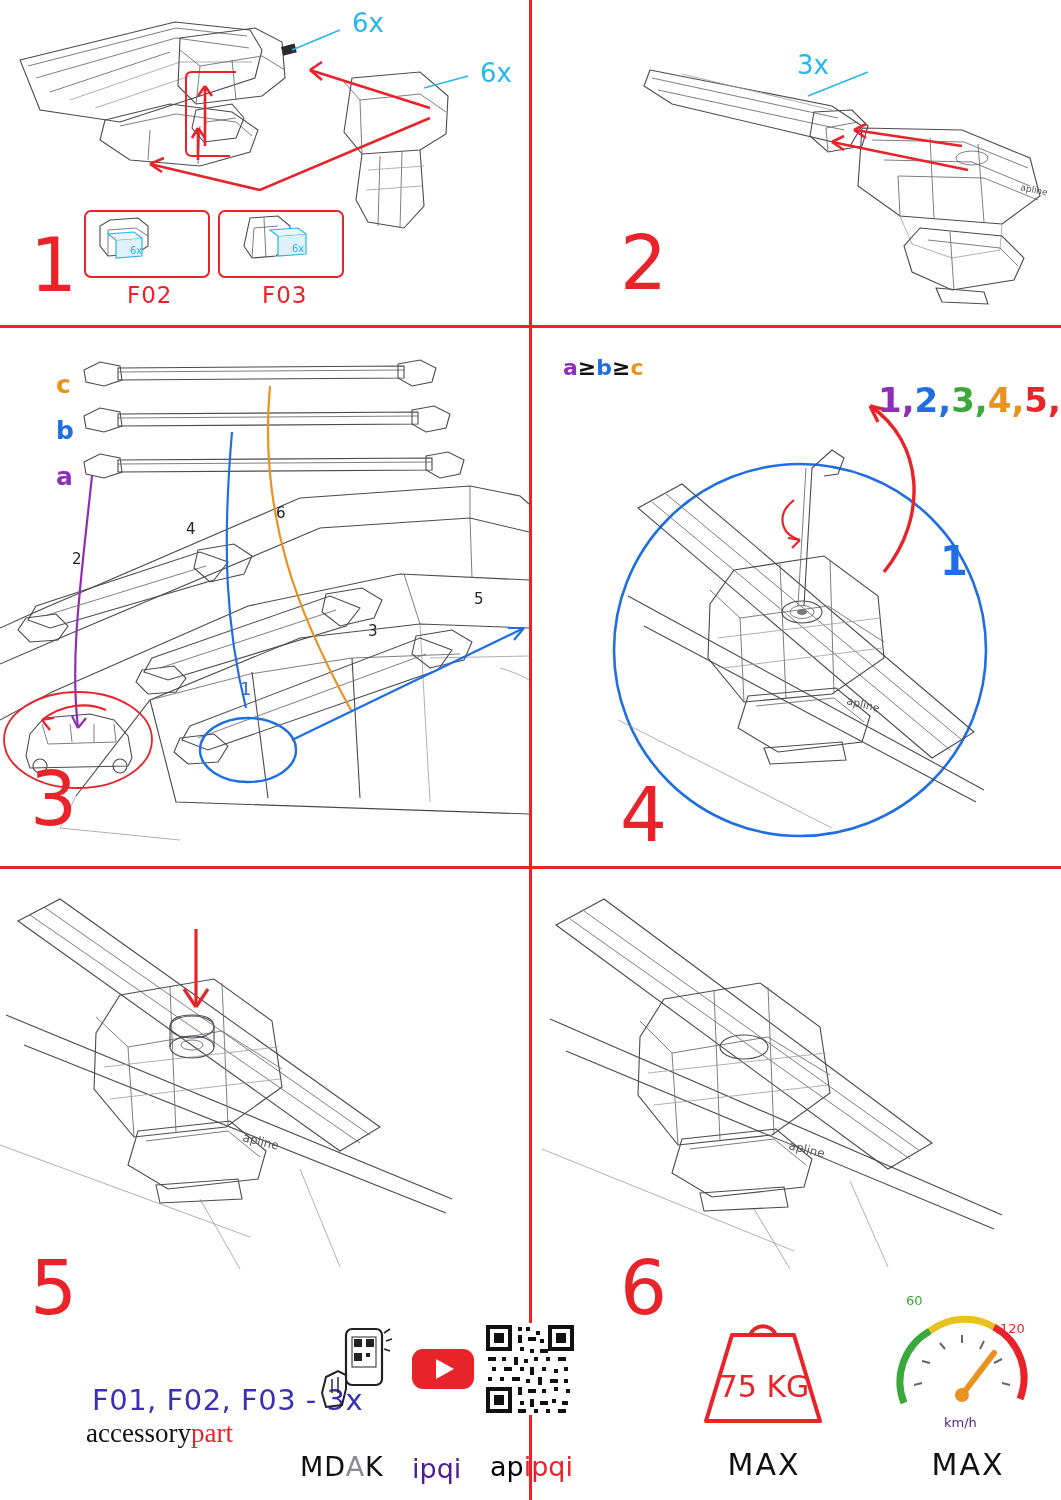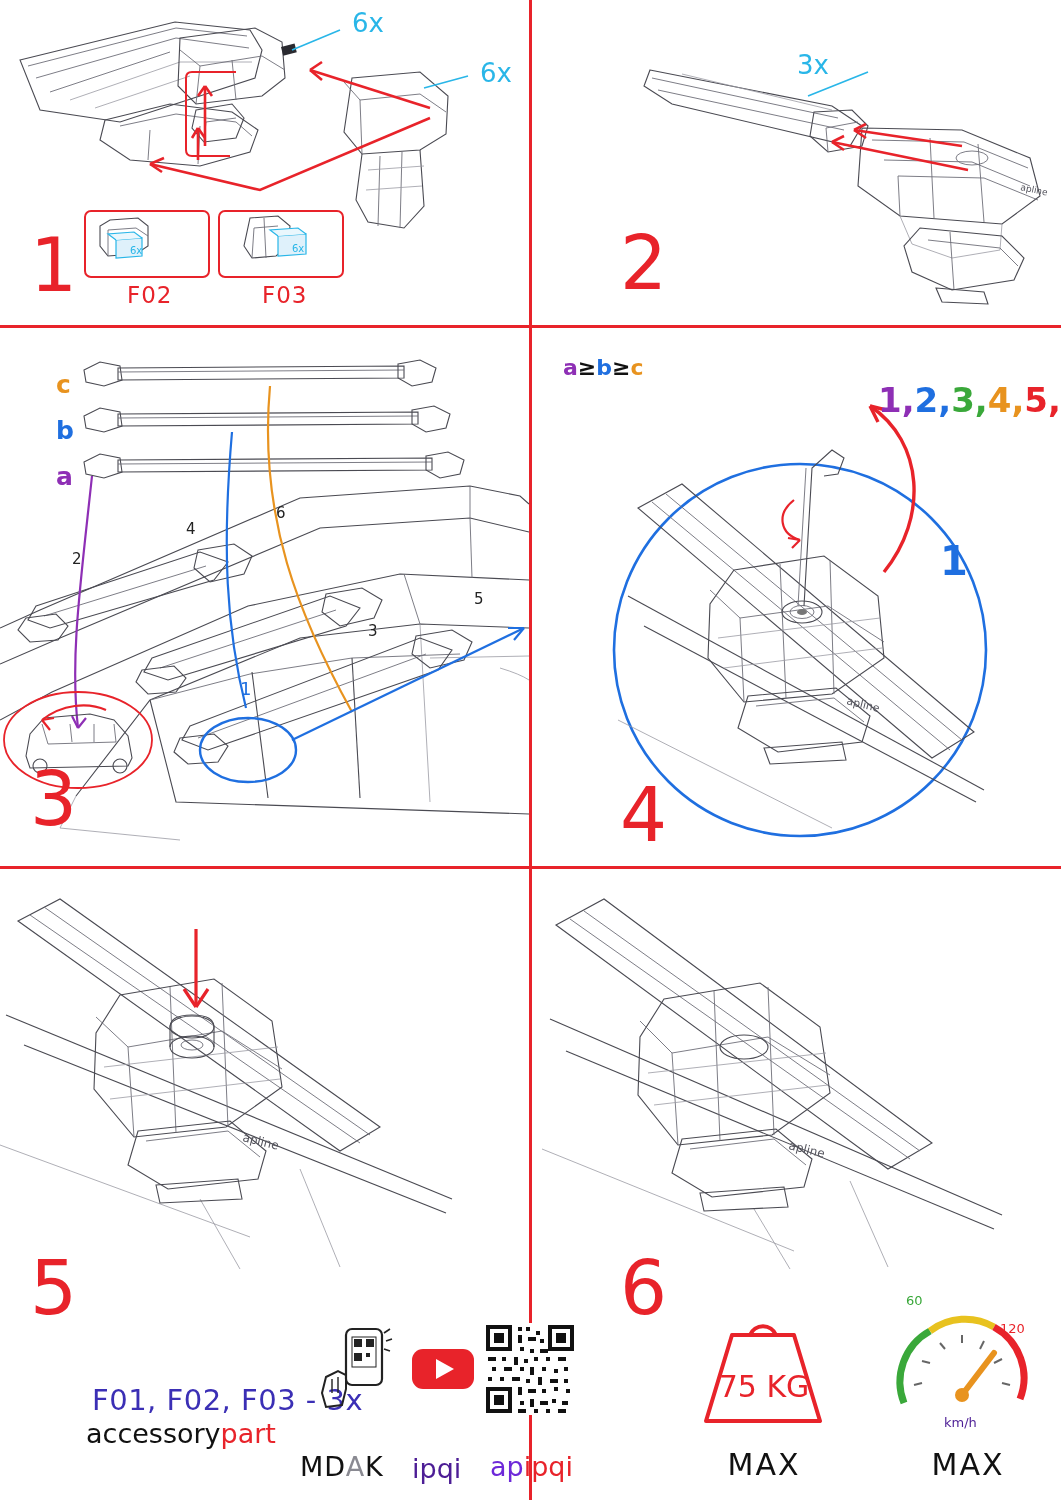--- a/index.html
+++ b/index.html
@@ -409,29 +409,29 @@
             <rect x="68" y="76" width="4" height="4"></rect>
             <rect x="78" y="78" width="6" height="4"></rect>
           <rect x="34" y="86" width="8" height="4"></rect>
             <rect x="50" y="86" width="4" height="4"></rect>
             <rect x="62" y="86" width="4" height="4"></rect>
             <rect x="74" y="86" width="8" height="4"></rect>
         </g>
       </svg>
     </div>
 
-    <div class="brand" style="left:86px;top:549px;">
+    <div class="brand" style="left:86px;top:549px;font-family:Liberation Serif, serif;">
       <span style="color:#111;">accessory</span><span style="color:#e8232a;">part</span>
     </div>
     <div class="brand" style="left:300px;top:582px;letter-spacing:1px;">
       <span style="color:#111;">MD</span><span style="color:#8a8a92;">A</span><span style="color:#111;">K</span>
     </div>
     <div class="brand" style="left:412px;top:584px;color:#4c1d95;">ipqi</div>
     <div class="brand" style="left:490px;top:582px;">
-      <span style="color:#6d28d9;">ap</span><span style="color:#e8232a;">ipqi</span>
+      <span style="color:#000000;">ap</span><span style="color:#e8232a;">ipqi</span>
     </div>
   </div>
 
   <div class="panel" style="left:532px;top:869px;width:529px;height:631px;">
     <svg width="529" height="400">
       <path class="ln" d="M24 56 L72 30 L400 274 L356 300 Z" fill="#fff"></path>
       <path class="ln2" d="M38 50 L378 290"></path>
       <path class="ln2" d="M52 42 L388 282"></path>
       <path class="ln" d="M18 150 L470 346"></path>
       <path class="ln" d="M34 182 L462 360"></path>

